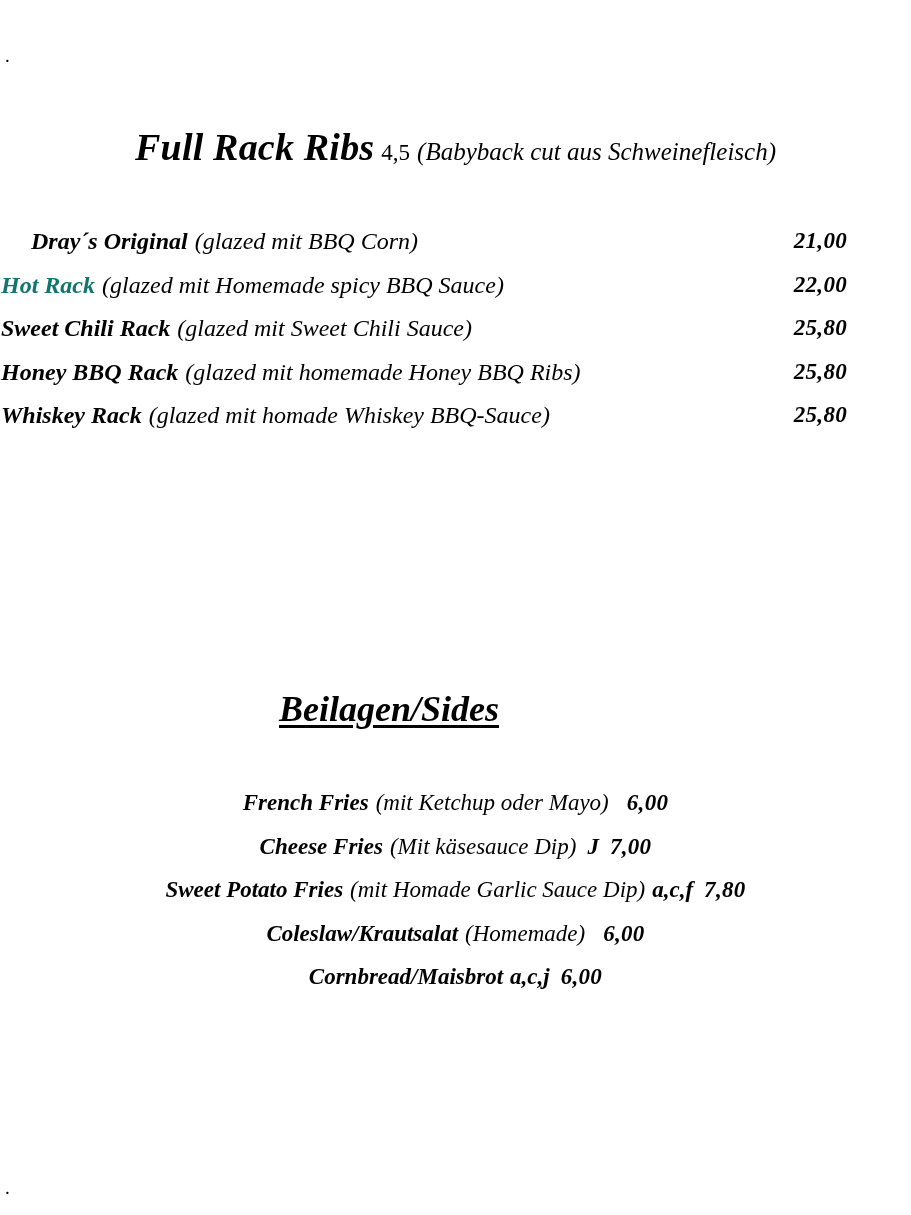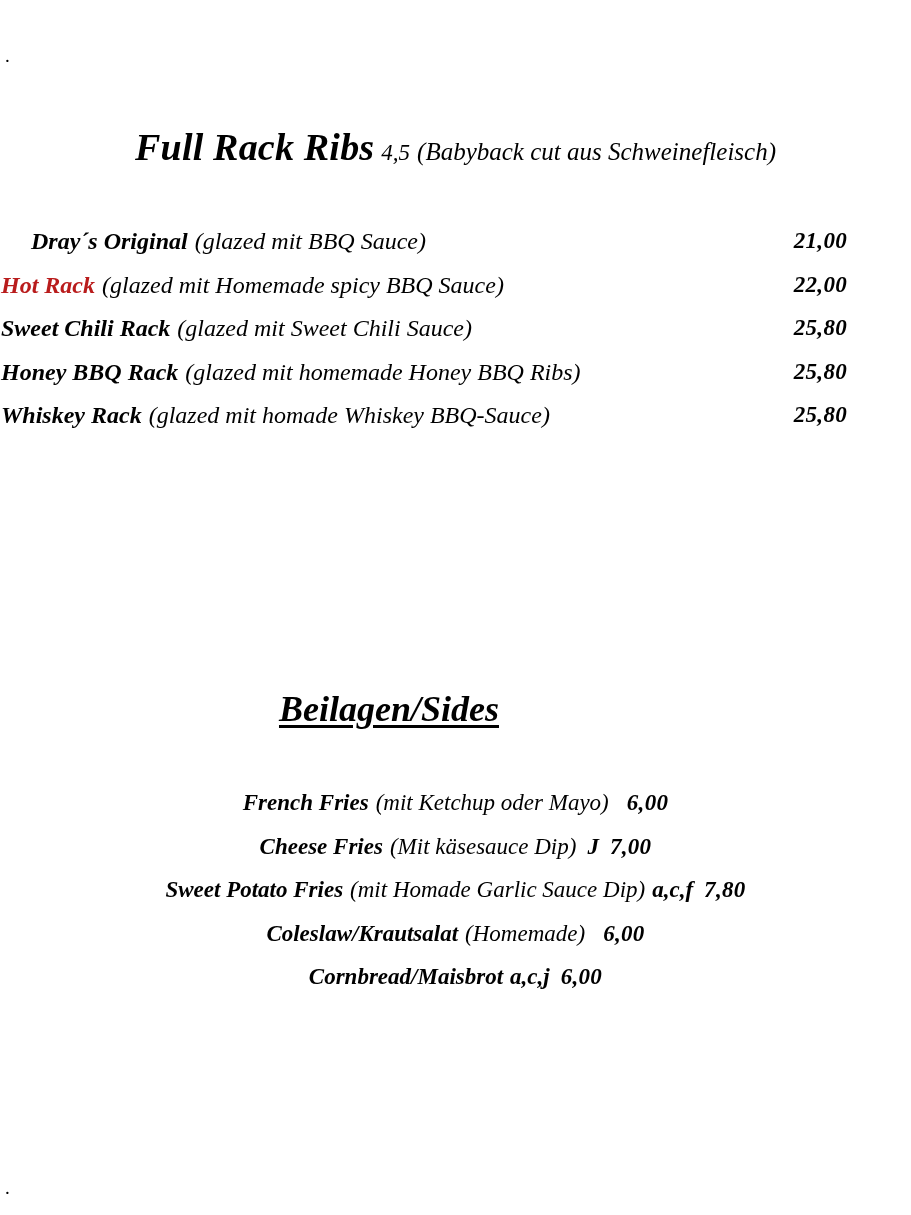--- a/index.html
+++ b/index.html
@@ -50,21 +50,20 @@
     white-space: nowrap;
   }
   .ribs-heading .title {
     font-size: 38px;
     font-weight: bold;
     font-style: italic;
     letter-spacing: 0.2px;
   }
   .ribs-heading .sup {
     font-size: 23px;
-    font-style: italic;
     font-weight: normal;
     vertical-align: baseline;
   }
   .ribs-heading .paren {
     font-size: 25px;
     font-style: italic;
     font-weight: normal;
   }
 
   .ribs-list {
@@ -168,28 +167,28 @@
   <div class="dot-top">.</div>
 
   <div class="ribs-heading">
     <span class="title">Full Rack Ribs</span><span class="sp"></span><span class="sup">4,5</span><span class="sp"></span><span class="paren">(Babyback cut aus Schweinefleisch)</span>
   </div>
 
   <div class="ribs-list">
 
     <div class="rib-row">
       <div class="name-wrap">
-        <span class="name" style="color: rgb(0, 0, 0); padding-left: 30px;">Dray´s Original</span><span class="sp"></span><span class="desc">(glazed mit BBQ Sauce)</span>
+        <span class="name" style="color: rgb(0, 0, 0); padding-left: 30px;">Dray´s Original</span><span class="sp"></span><span class="desc">(glazed mit BBQ Corn)</span>
       </div>
       <div class="price">21,00</div>
     </div>
 
     <div class="rib-row">
       <div class="name-wrap">
-        <span class="name hot" style="color: #b91c1c;">Hot Rack</span><span class="sp"></span><span class="desc">(glazed mit Homemade spicy BBQ Sauce)</span>
+        <span class="name hot" style="color: #0f766e;">Hot Rack</span><span class="sp"></span><span class="desc">(glazed mit Homemade spicy BBQ Sauce)</span>
       </div>
       <div class="price">22,00</div>
     </div>
 
     <div class="rib-row">
       <div class="name-wrap">
         <span class="name" style="color: rgb(0, 0, 0);">Sweet Chili Rack</span><span class="sp"></span><span class="desc">(glazed mit Sweet Chili Sauce)</span>
       </div>
       <div class="price">25,80</div>
     </div>

